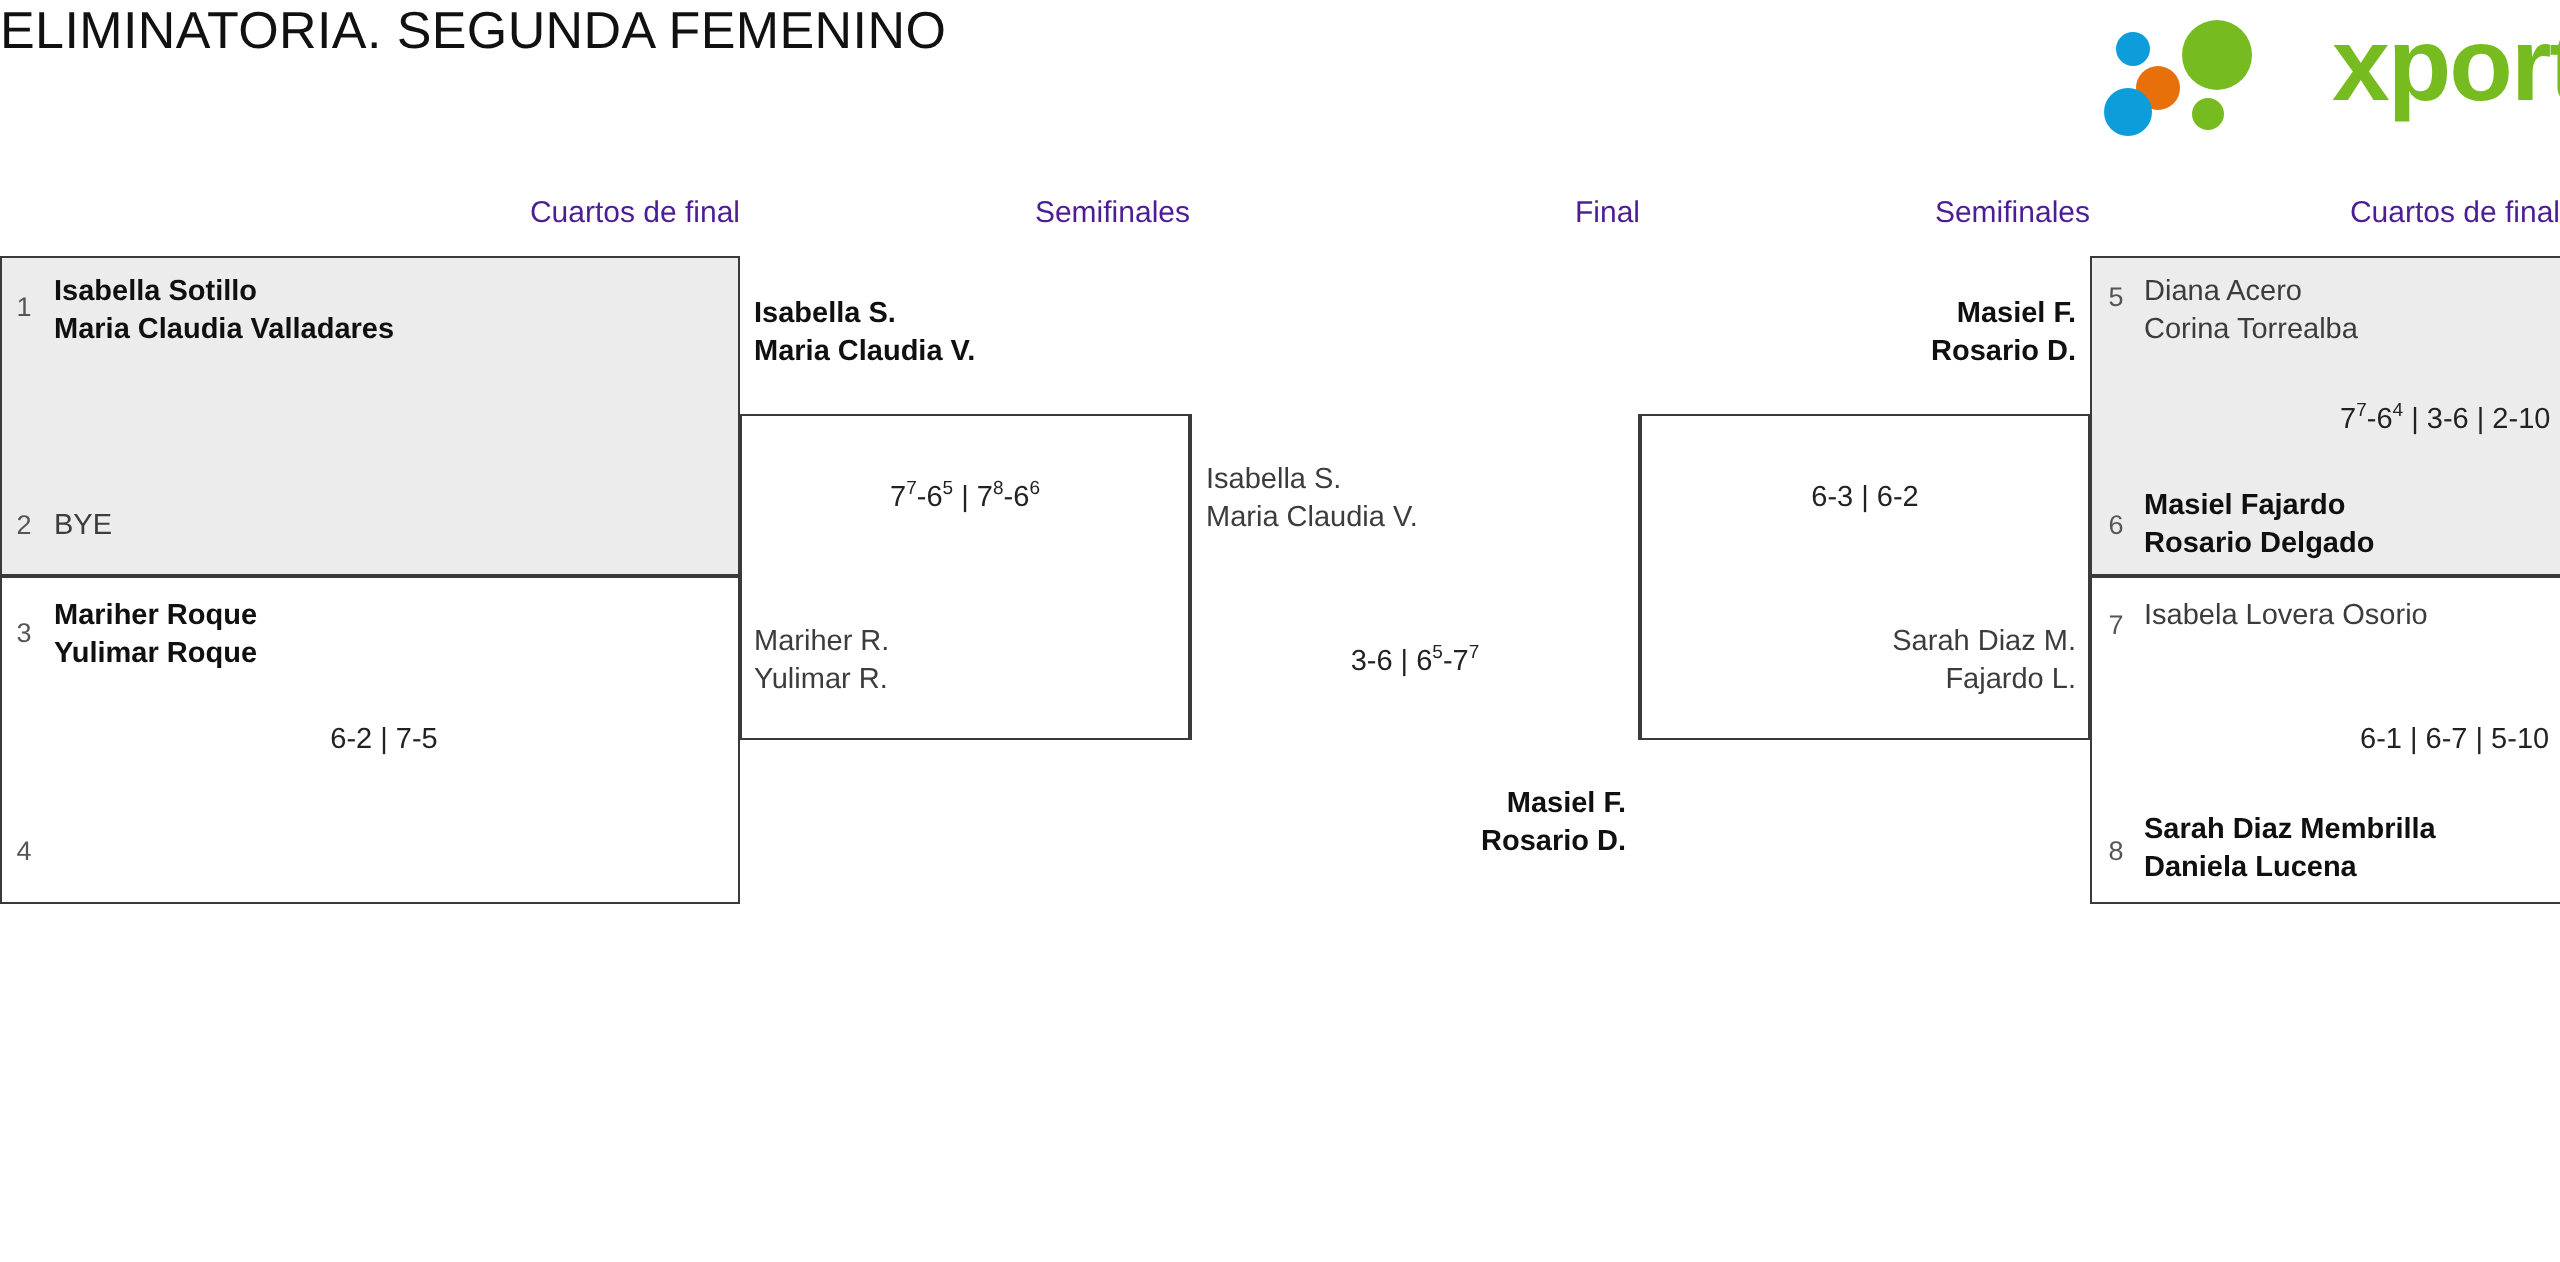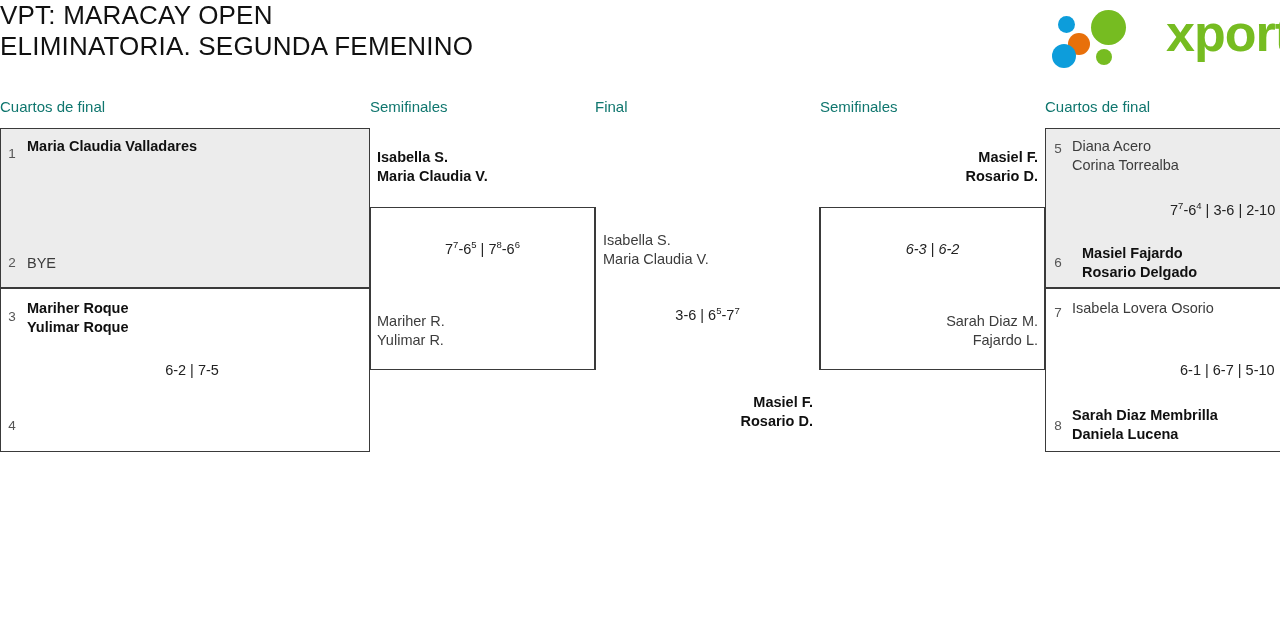--- a/index.html
+++ b/index.html
@@ -50,22 +50,22 @@
     letter-spacing: -1px;
   }
   .dot { position: absolute; border-radius: 50%; }
 
   
   .round-head {
     position: absolute;
     top: 96px;
     font-size: 15px;
     line-height: 21px;
-    color: #0f766e;
-    text-align: left;
+    color: #4c1d95;
+    text-align: right;
     white-space: nowrap;
   }
 
   
   .box {
     position: absolute;
     box-sizing: border-box;
     border: 1px solid #3a3a3a;
   }
   .box.shaded { background: #ececec; }
@@ -112,21 +112,20 @@
   .score sup {
     font-size: 9.5px;
     vertical-align: super;
     line-height: 0;
   }
 </style>
 </head>
 <body>
 
 <div class="title-block">
-  <div class="title-line">VPT: MARACAY OPEN</div>
   <div class="title-line">ELIMINATORIA. SEGUNDA FEMENINO</div>
 </div>
 
 <div class="logo">
   <span class="dot" style="left:12px; top:10px; width:17px; height:17px; background:#0d9ddb;"></span>
   <span class="dot" style="left:22px; top:27px; width:22px; height:22px; background:#e8700a;"></span>
   <span class="dot" style="left:6px; top:38px; width:24px; height:24px; background:#0d9ddb;"></span>
   <span class="dot" style="left:45px; top:4px; width:35px; height:35px; background:#76bc21;"></span>
   <span class="dot" style="left:50px; top:43px; width:16px; height:16px; background:#76bc21;"></span>
   <span class="logo-word">xporty</span>
@@ -134,20 +133,21 @@
 
 <div class="round-head" style="left:0px; width:370px;">Cuartos de final</div>
 <div class="round-head" style="left:370px; width:225px;">Semifinales</div>
 <div class="round-head" style="left:595px; width:225px;">Final</div>
 <div class="round-head" style="left:820px; width:225px;">Semifinales</div>
 <div class="round-head" style="left:1045px; width:235px;">Cuartos de final</div>
 
 <div class="box shaded" style="left:0px; top:128px; width:370px; height:160px;"></div>
 <div class="seed" style="left:4px; top:146px;">1</div>
 <div class="entrant win" style="left:27px; top:137px;">
+  <span class="nm">Isabella Sotillo</span>
   <span class="nm">Maria Claudia Valladares</span>
 </div>
 <div class="seed" style="left:4px; top:255px;">2</div>
 <div class="entrant lose" style="left:27px; top:254px;">
   <span class="nm">BYE</span>
 </div>
 
 <div class="box plain" style="left:0px; top:288px; width:370px; height:164px;"></div>
 <div class="seed" style="left:4px; top:309px;">3</div>
 <div class="entrant win" style="left:27px; top:299px;">
@@ -170,50 +170,50 @@
 <div class="entrant lose" style="left:377px; top:312px;">
   <span class="nm">Mariher R.</span>
   <span class="nm">Yulimar R.</span>
 </div>
 
 <div class="sides" style="left:595px; top:207px; width:225px; height:163px;"></div>
 <div class="entrant lose" style="left:603px; top:231px;">
   <span class="nm">Isabella S.</span>
   <span class="nm">Maria Claudia V.</span>
 </div>
-<div class="score center" style="left:595px; top:306px; width:225px;">
+<div class="score center" style="left:595px; top:322px; width:225px;">
   <span>3-6 | 6<sup>5</sup>-7<sup>7</sup></span>
 </div>
 <div class="entrant win ralign" style="left:595px; top:393px; width:218px;">
   <span class="nm">Masiel F.</span>
   <span class="nm">Rosario D.</span>
 </div>
 
 <div class="box plain" style="left:820px; top:207px; width:225px; height:163px;"></div>
 <div class="entrant win ralign" style="left:820px; top:148px; width:218px;">
   <span class="nm">Masiel F.</span>
   <span class="nm">Rosario D.</span>
 </div>
-<div class="score center" style="left:820px; top:240px; width:225px;font-style:italic;">6-3 | 6-2</div>
+<div class="score center" style="left:820px; top:240px; width:225px;">6-3 | 6-2</div>
 <div class="entrant lose ralign" style="left:820px; top:312px; width:218px;">
   <span class="nm">Sarah Diaz M.</span>
   <span class="nm">Fajardo L.</span>
 </div>
 
 <div class="box shaded" style="left:1045px; top:128px; width:280px; height:160px;"></div>
 <div class="seed" style="left:1050px; top:141px;">5</div>
 <div class="entrant lose" style="left:1072px; top:137px;">
   <span class="nm">Diana Acero</span>
   <span class="nm">Corina Torrealba</span>
 </div>
 <div class="score" style="left:1170px; top:201px;">
   <span>7<sup>7</sup>-6<sup>4</sup> | 3-6 | 2-10</span>
 </div>
 <div class="seed" style="left:1050px; top:255px;">6</div>
-<div class="entrant win" style="left:1072px; top:244px;margin-left:10px;">
+<div class="entrant win" style="left:1072px; top:244px;">
   <span class="nm">Masiel Fajardo</span>
   <span class="nm">Rosario Delgado</span>
 </div>
 
 <div class="box plain" style="left:1045px; top:288px; width:280px; height:164px;"></div>
 <div class="seed" style="left:1050px; top:305px;">7</div>
 <div class="entrant lose" style="left:1072px; top:299px;">
   <span class="nm">Isabela Lovera Osorio</span>
 </div>
 <div class="score" style="left:1180px; top:361px;">6-1 | 6-7 | 5-10</div>

